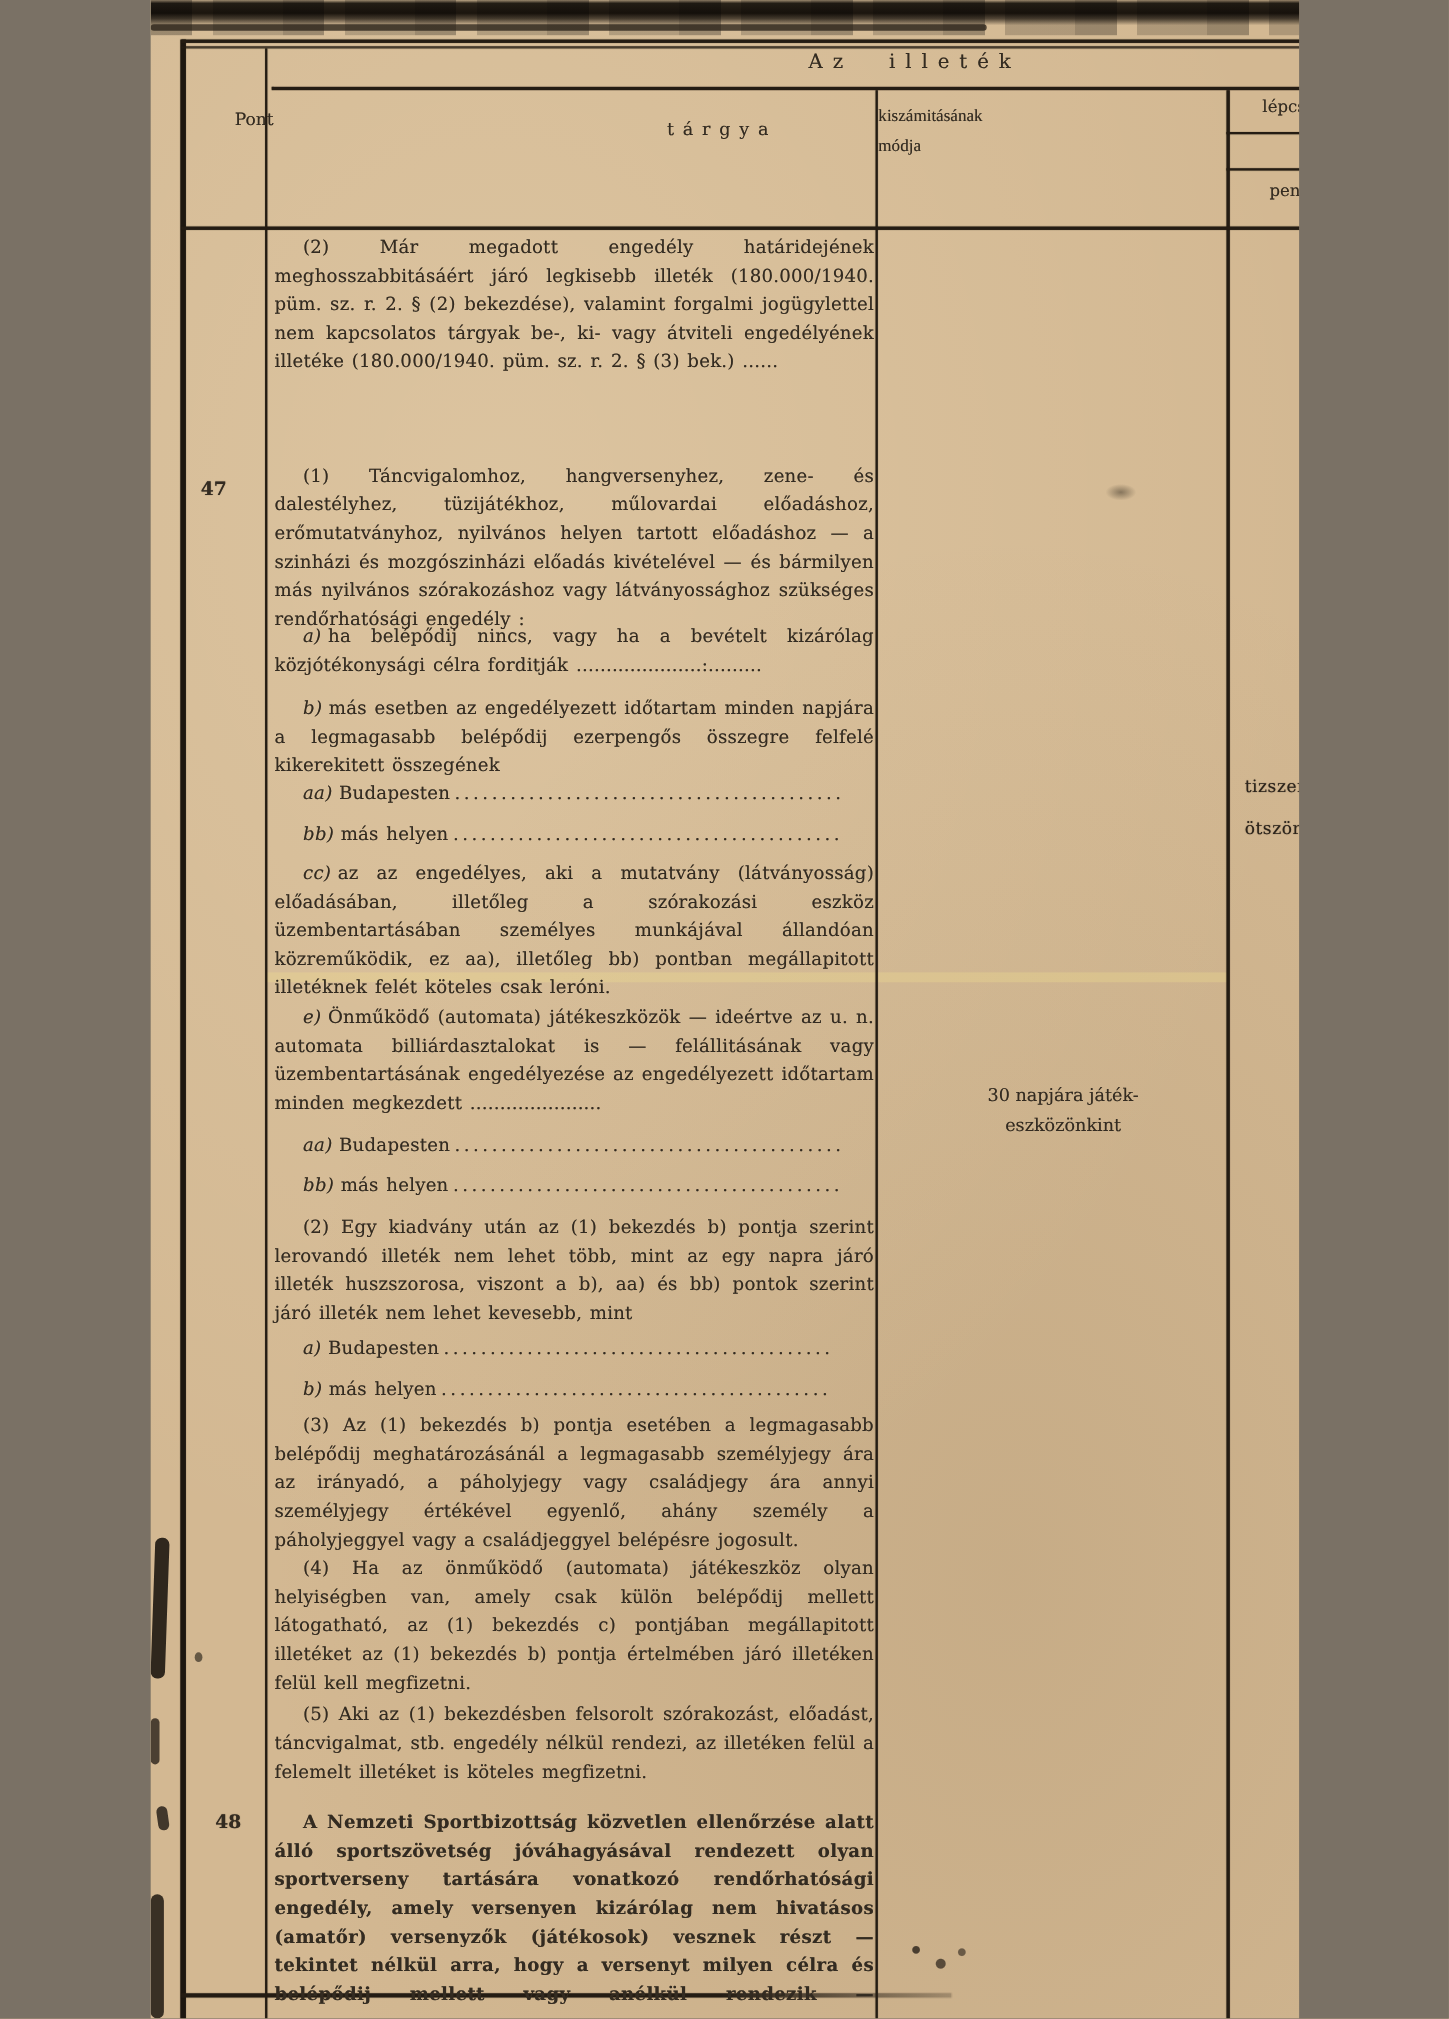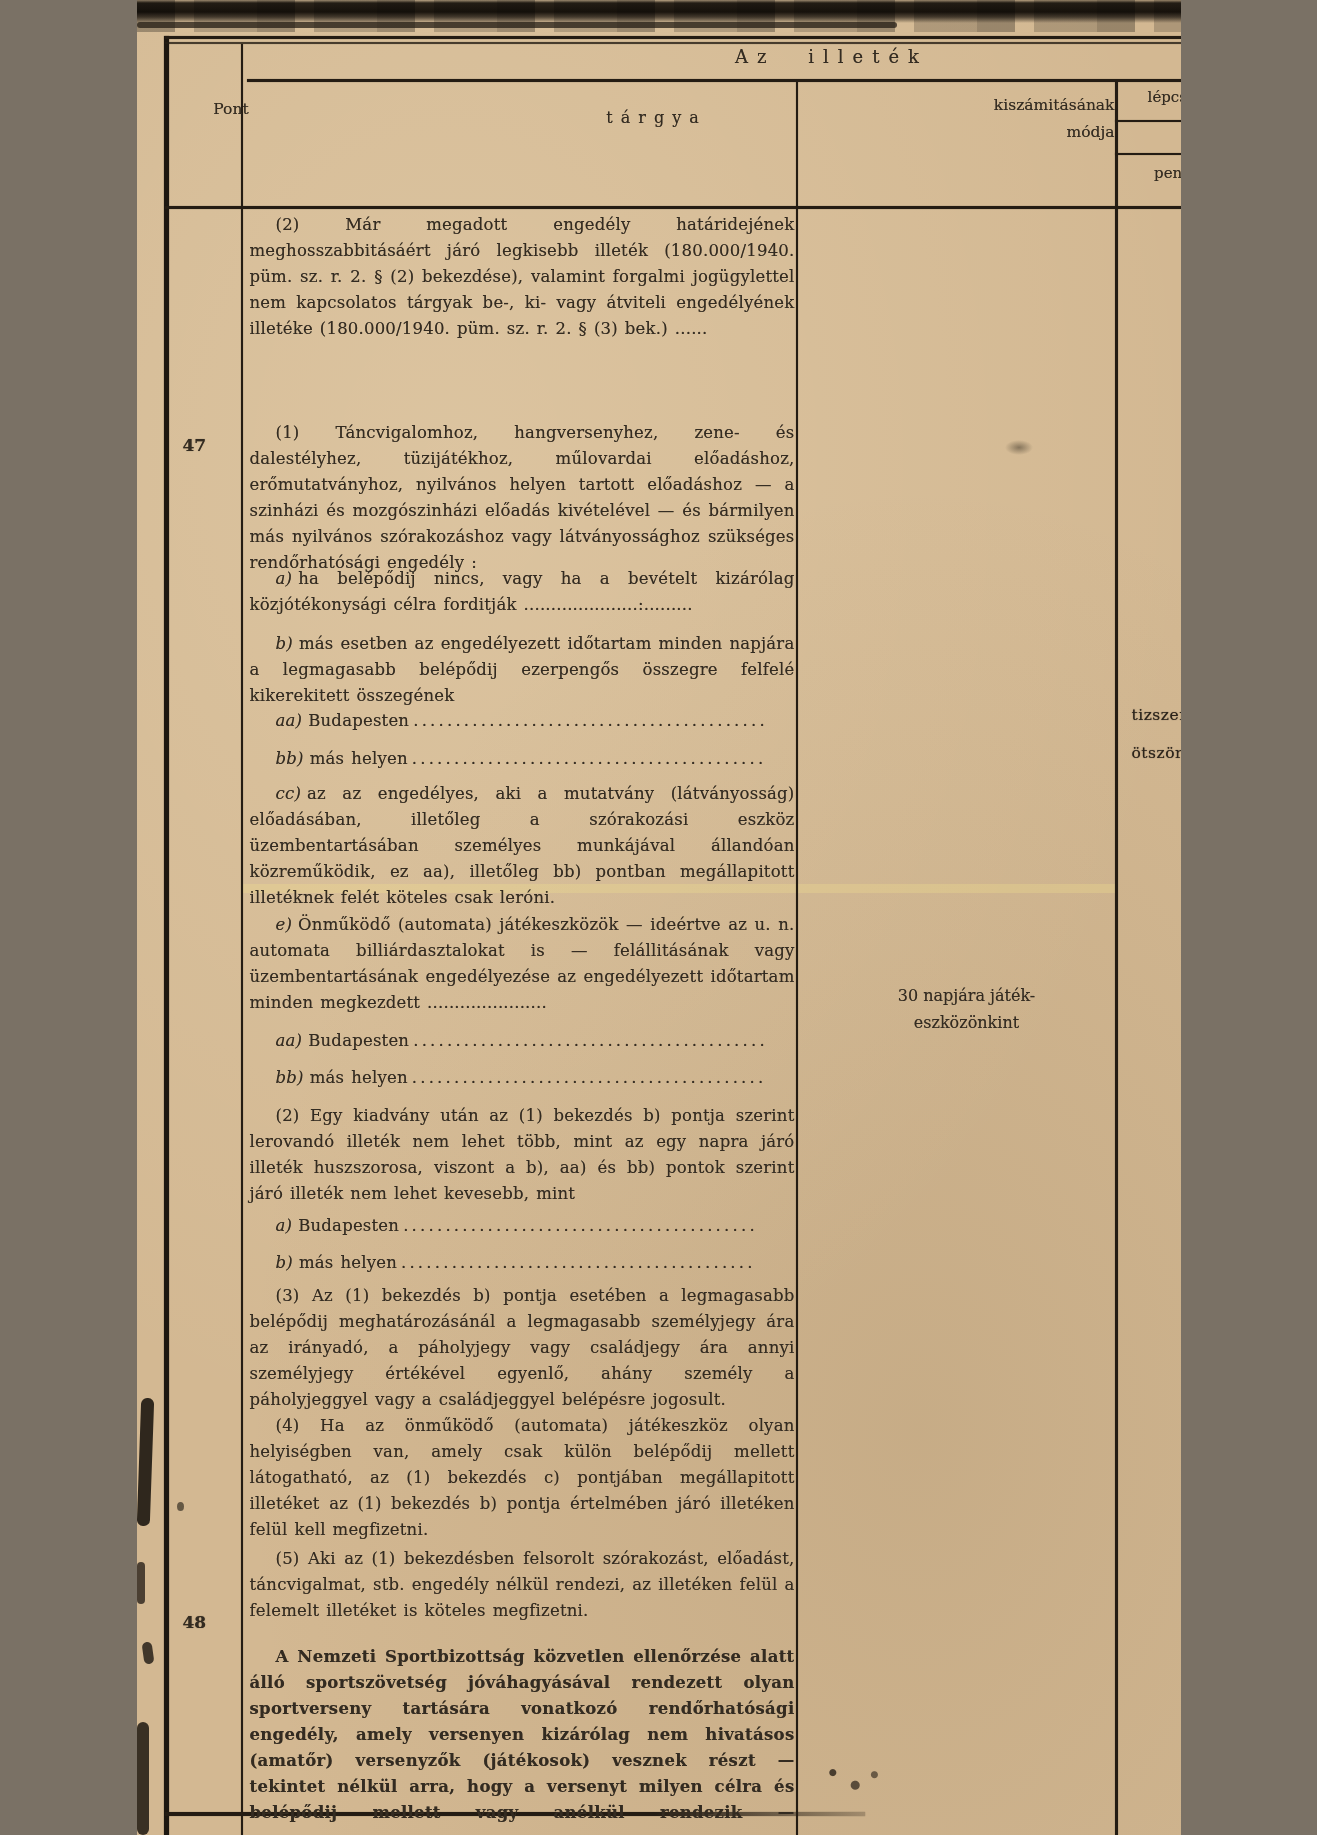--- a/index.html
+++ b/index.html
@@ -48,36 +48,36 @@
   .hl-rate1{left:978px;top:120px;width:307px;height:2px;}
   .hl-rate2{left:978px;top:153px;width:307px;height:2px;}
   .hl-head-bottom{left:28px;top:206px;width:1257px;height:3px;}
   .hl-bottom{left:28px;top:1812px;width:700px;height:4px;
     background:linear-gradient(90deg,#241c13 0 70%, rgba(36,28,19,.25) 100%);}
   
   .hdr{position:absolute;text-shadow:0 0 .6px rgba(51,43,33,.55);}
   .t-title{top:46px;left:105px;width:1180px;text-align:center;font-size:18px;letter-spacing:9px;word-spacing:18px;}
   .t-pont{top:100px;left:28px;width:77px;text-align:center;font-size:15.5px;padding-left:28px;}
   .t-targya{top:108px;left:250px;width:540px;text-align:center;font-size:16px;letter-spacing:8px;}
-  .t-modja{top:92px;left:662px;width:316px;text-align:right;font-size:15.5px;line-height:27px;}
+  .t-modja{top:92px;left:662px;width:316px;text-align:left;font-size:15.5px;line-height:27px;font-family:Liberation Serif, serif;}
   .t-lep{top:88px;left:980px;width:150px;text-align:center;font-size:15px;}
   .t-all{top:88px;left:1133px;width:152px;text-align:left;font-size:15px;}
   .t-tet{top:125px;left:980px;width:305px;text-align:center;font-size:15px;letter-spacing:9px;}
   .t-pen{top:164px;left:980px;width:150px;text-align:center;font-size:15px;}
   .t-adp{top:164px;left:1133px;width:152px;text-align:center;font-size:14.5px;}
   
   .para{position:absolute;left:113px;width:545px;text-align:justify;font-size:16.5px;line-height:26px;
     text-indent:26px;letter-spacing:.2px;word-spacing:1.5px;text-shadow:0 0 .6px rgba(51,43,33,.5);}
   .leader{white-space:nowrap;text-align:left;}
   .marker{font-style:italic;margin-right:6px;}
   .dots{letter-spacing:3.2px;margin-left:4px;}
   .heavy{font-weight:700;filter:blur(.3px);letter-spacing:.3px;}
   .pont-num{position:absolute;left:46px;width:50px;font-size:17px;font-weight:700;text-shadow:0 0 .8px rgba(51,43,33,.7);}
   .p47{top:421px;margin-top:14px;}
-  .p48{top:1612px;filter:blur(.4px);}
+  .p48{top:1647px;filter:blur(.4px);text-align:center;}
   .r0{top:212px}.r1{top:420px}.r2{top:566px}.r3{top:631px}.r4{top:708px}.r5{top:746px}
   .r6{top:781px}.r7{top:912px}.r8{top:1028px}.r9{top:1065px}.r10{top:1103px}.r11{top:1213px}
   .r12{top:1250px}.r13{top:1283px}.r14{top:1413px}.r15{top:1546px}.r16{top:1644px}
   
   .val{position:absolute;font-size:16px;font-weight:700;letter-spacing:.5px;color:#2c241b;
     text-shadow:0 0 1px rgba(44,36,27,.65);filter:blur(.2px);}
   .val.adp{left:1135px;width:125px;text-align:left;}
   .val.pen{left:995px;width:130px;text-align:left;font-weight:400;font-size:15.5px;}
   .v-r0{top:334px}.v-r2{top:586px}.v-r4{top:706px}.v-r5{top:744px}
   .v-r8{top:1026px}.v-r9{top:1063px}.v-r11{top:1211px}.v-r12{top:1248px}

